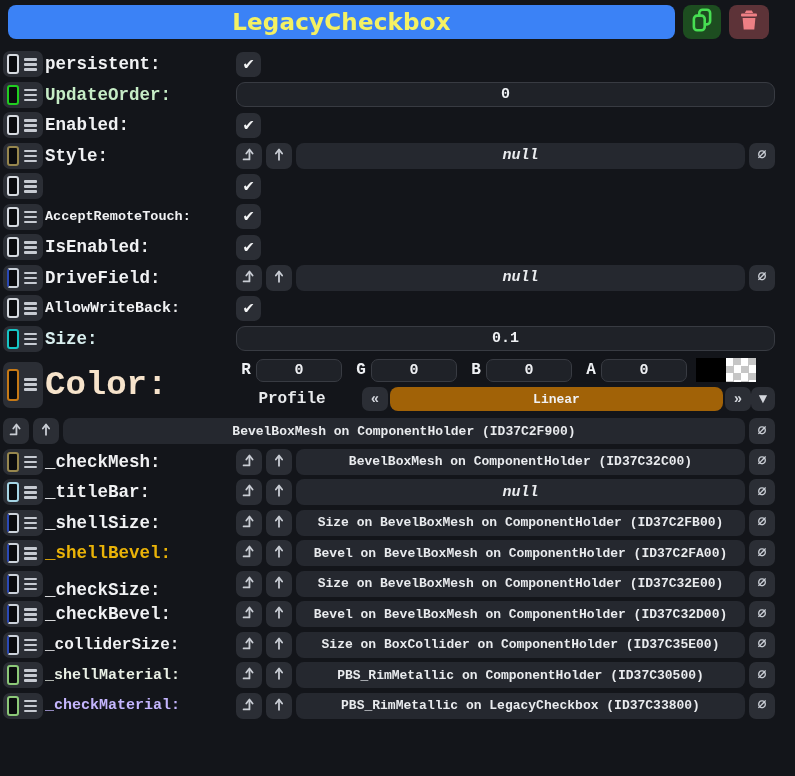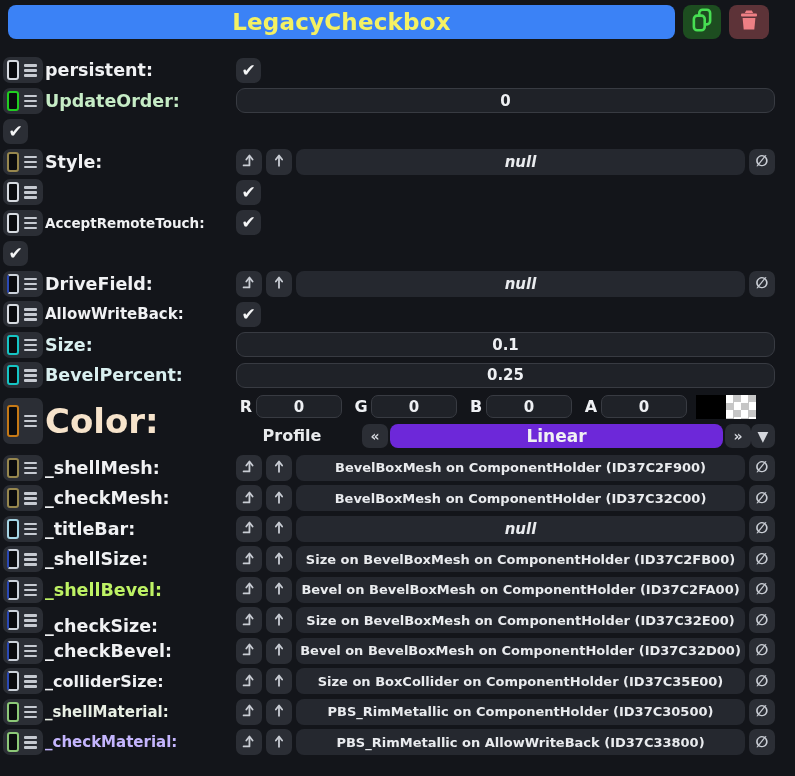--- a/index.html
+++ b/index.html
@@ -14,21 +14,21 @@
 
   
   .header{display:flex;align-items:stretch;gap:8px;padding:5px 26px 0 8px;height:34px;}
   .title-bar{flex:1;background:#3b82f6;border-radius:8px;display:flex;align-items:center;justify-content:center;}
   .title-text{color:#f4f163;font-size:23px;letter-spacing:0.2px;}
   .hbtn{width:38px;border-radius:8px;display:flex;align-items:center;justify-content:center;flex:0 0 auto;}
   .dup-btn{background:#1d4d20;}
   .del-btn{background:#5d3338;width:40px;}
 
   
-  .rows{padding-top:18px;}
+  .rows{padding-top:12px;font-family:Liberation Mono, monospace;}
   .row{display:flex;align-items:center;height:26.5px;margin:0 0 4px 3px;}
   .row.tall{height:57px;margin-bottom:5px;}
   .label-col{width:233px;flex:0 0 auto;display:flex;align-items:center;overflow:hidden;}
   .value-col{flex:1;display:flex;align-items:center;gap:4px;margin-right:20px;min-width:0;}
   .value-col.col{flex-direction:column;align-items:stretch;gap:5px;}
 
   .handle{width:40px;height:26px;border-radius:7px;background:#2b2e35;display:flex;align-items:center;flex:0 0 auto;}
   .handle.tall{height:46px;}
   .type-bar{width:12px;height:20px;border-radius:3px;border:2px solid #fff;background:#0a0b0e;margin-left:4px;box-sizing:border-box;}
   .handle.tall .type-bar{height:32px;}
@@ -54,21 +54,21 @@
   .cline{display:flex;align-items:center;width:100%;}
   .chan-label{width:20px;text-align:center;color:#eef0f3;font-size:16px;flex:0 0 auto;}
   .chan-field{width:86px;height:23px;border-radius:7px;margin-right:9px;flex:0 0 auto;font-size:15px;}
   .swatch{width:30px;height:24px;flex:0 0 auto;}
   .checker{
     background:conic-gradient(#c6c6c6 0 25%, #ffffff 0 50%, #c6c6c6 0 75%, #ffffff 0);
     background-size:15px 15px;
   }
   .profile-label{width:112px;text-align:center;font-size:16px;color:#e8eaec;flex:0 0 auto;}
   .pbtn{width:26px;height:24px;border-radius:7px;background:#2b2e35;display:flex;align-items:center;justify-content:center;color:#d4d7dd;font-size:14px;flex:0 0 auto;}
-  .linear-field{flex:1;height:24px;background:#6d28d9;border-radius:8px;display:flex;align-items:center;justify-content:center;color:#f0f1f3;font-size:17px;margin:0 2px;min-width:0;}
+  .linear-field{flex:1;height:24px;background:#a16207;border-radius:8px;display:flex;align-items:center;justify-content:center;color:#f0f1f3;font-size:13px;margin:0 2px;min-width:0;}
   .dd-btn{width:24px;}
   .mlp{margin-left:14px;}
 </style>
 </head>
 <body>
 
 <div class="app">
   <div class="header">
     <div class="title-bar">
       <span class="title-text">LegacyCheckbox</span>
@@ -121,20 +121,31 @@
               <i></i>
             </span>
           </div>
           <span class="label fs17" style="color: rgb(198, 236, 198);">UpdateOrder:</span>
         </div>
         <div class="value-col">
           <div class="field grow">0</div>
         </div>
       </div>
       <div class="row">
+        <div class="label-col">
+          <div class="handle">
+            <span class="type-bar" style="border-color: rgb(214, 218, 224);"></span>
+            <span class="burger">
+              <i></i>
+              <i></i>
+              <i></i>
+            </span>
+          </div>
+          <span class="label fs17" style="color: rgb(240, 241, 243);">Enabled:</span>
+        </div>
         <div class="value-col">
           <div class="checkbox">
             <span class="mark">✔</span>
           </div>
         </div>
       </div>
       <div class="row">
         <div class="label-col">
           <div class="handle">
             <span class="type-bar" style="border-color: rgb(151, 135, 78);"></span>
@@ -192,20 +203,31 @@
           </div>
           <span class="label fs13" style="color: rgb(240, 241, 243);">AcceptRemoteTouch:</span>
         </div>
         <div class="value-col">
           <div class="checkbox">
             <span class="mark">✔</span>
           </div>
         </div>
       </div>
       <div class="row">
+        <div class="label-col">
+          <div class="handle">
+            <span class="type-bar" style="border-color: rgb(214, 218, 224);"></span>
+            <span class="burger">
+              <i></i>
+              <i></i>
+              <i></i>
+            </span>
+          </div>
+          <span class="label fs17" style="color: rgb(240, 241, 243);">IsEnabled:</span>
+        </div>
         <div class="value-col">
           <div class="checkbox">
             <span class="mark">✔</span>
           </div>
         </div>
       </div>
       <div class="row">
         <div class="label-col">
           <div class="handle">
             <span class="type-bar" style="border-color: rgb(204, 210, 218) rgb(204, 210, 218) rgb(204, 210, 218) rgb(43, 73, 181);"></span>
@@ -259,36 +281,20 @@
             <span class="burger">
               <i></i>
               <i></i>
               <i></i>
             </span>
           </div>
           <span class="label fs17" style="color: rgb(217, 239, 239);">Size:</span>
         </div>
         <div class="value-col">
           <div class="field grow">0.1</div>
-        </div>
-      </div>
-      <div class="row">
-        <div class="label-col">
-          <div class="handle">
-            <span class="type-bar" style="border-color: rgb(22, 197, 197);"></span>
-            <span class="burger">
-              <i></i>
-              <i></i>
-              <i></i>
-            </span>
-          </div>
-          <span class="label fs17" style="color: rgb(217, 239, 239);">BevelPercent:</span>
-        </div>
-        <div class="value-col">
-          <div class="field grow">0.25</div>
         </div>
       </div>
       <div class="row tall">
         <div class="label-col">
           <div class="handle tall">
             <span class="type-bar" style="border-color: rgb(198, 121, 22);"></span>
             <span class="burger">
               <i></i>
               <i></i>
               <i></i>
@@ -312,58 +318,47 @@
           <div class="cline">
             <span class="profile-label">Profile</span>
             <div class="pbtn mlp">«</div>
             <div class="linear-field">Linear</div>
             <div class="pbtn">»</div>
             <div class="pbtn dd-btn">▼</div>
           </div>
         </div>
       </div>
       <div class="row">
+        <div class="value-col">
+          <div class="sbtn">
+            <span><svg width="18" height="18" viewBox="0 0 20 20">
+                <path d="M4 16 H10.5 V7.5" fill="none" stroke="#c9cdd4" stroke-width="2" stroke-linecap="round" stroke-linejoin="round"></path>
+                <path d="M7 9.5 L10.5 5 L14 9.5" fill="none" stroke="#c9cdd4" stroke-width="2" stroke-linecap="round" stroke-linejoin="round"></path>
+              </svg></span>
+          </div>
+          <div class="sbtn">
+            <span><svg width="18" height="18" viewBox="0 0 20 20">
+                <path d="M10 16.5 V6" fill="none" stroke="#c9cdd4" stroke-width="2" stroke-linecap="round"></path>
+                <path d="M6.5 9.5 L10 5 L13.5 9.5" fill="none" stroke="#c9cdd4" stroke-width="2" stroke-linecap="round" stroke-linejoin="round"></path>
+              </svg></span>
+          </div>
+          <div class="reffield grow">BevelBoxMesh on ComponentHolder (ID37C2F900)</div>
+          <div class="sbtn">∅</div>
+        </div>
+      </div>
+      <div class="row">
         <div class="label-col">
           <div class="handle">
             <span class="type-bar" style="border-color: rgb(151, 135, 78);"></span>
             <span class="burger">
               <i></i>
               <i></i>
               <i></i>
             </span>
           </div>
-          <span class="label fs17" style="color: rgb(240, 241, 243);">_shellMesh:</span>
-        </div>
-        <div class="value-col">
-          <div class="sbtn">
-            <span><svg width="18" height="18" viewBox="0 0 20 20">
-                <path d="M4 16 H10.5 V7.5" fill="none" stroke="#c9cdd4" stroke-width="2" stroke-linecap="round" stroke-linejoin="round"></path>
-                <path d="M7 9.5 L10.5 5 L14 9.5" fill="none" stroke="#c9cdd4" stroke-width="2" stroke-linecap="round" stroke-linejoin="round"></path>
-              </svg></span>
-          </div>
-          <div class="sbtn">
-            <span><svg width="18" height="18" viewBox="0 0 20 20">
-                <path d="M10 16.5 V6" fill="none" stroke="#c9cdd4" stroke-width="2" stroke-linecap="round"></path>
-                <path d="M6.5 9.5 L10 5 L13.5 9.5" fill="none" stroke="#c9cdd4" stroke-width="2" stroke-linecap="round" stroke-linejoin="round"></path>
-              </svg></span>
-          </div>
-          <div class="reffield grow">BevelBoxMesh on ComponentHolder (ID37C2F900)</div>
-          <div class="sbtn">∅</div>
-        </div>
-      </div>
-      <div class="row">
-        <div class="label-col">
-          <div class="handle">
-            <span class="type-bar" style="border-color: rgb(151, 135, 78);"></span>
-            <span class="burger">
-              <i></i>
-              <i></i>
-              <i></i>
-            </span>
-          </div>
           <span class="label fs17" style="color: rgb(240, 241, 243);">_checkMesh:</span>
         </div>
         <div class="value-col">
           <div class="sbtn">
             <span><svg width="18" height="18" viewBox="0 0 20 20">
                 <path d="M4 16 H10.5 V7.5" fill="none" stroke="#c9cdd4" stroke-width="2" stroke-linecap="round" stroke-linejoin="round"></path>
                 <path d="M7 9.5 L10.5 5 L14 9.5" fill="none" stroke="#c9cdd4" stroke-width="2" stroke-linecap="round" stroke-linejoin="round"></path>
               </svg></span>
           </div>
           <div class="sbtn">
@@ -437,21 +432,21 @@
       <div class="row">
         <div class="label-col">
           <div class="handle">
             <span class="type-bar" style="border-color: rgb(204, 210, 218) rgb(204, 210, 218) rgb(204, 210, 218) rgb(43, 73, 181);"></span>
             <span class="burger">
               <i></i>
               <i></i>
               <i></i>
             </span>
           </div>
-          <span class="label fs17" style="color: #bef264;">_shellBevel:</span>
+          <span class="label fs17" style="color: #eab308;">_shellBevel:</span>
         </div>
         <div class="value-col">
           <div class="sbtn">
             <span><svg width="18" height="18" viewBox="0 0 20 20">
                 <path d="M4 16 H10.5 V7.5" fill="none" stroke="#c9cdd4" stroke-width="2" stroke-linecap="round" stroke-linejoin="round"></path>
                 <path d="M7 9.5 L10.5 5 L14 9.5" fill="none" stroke="#c9cdd4" stroke-width="2" stroke-linecap="round" stroke-linejoin="round"></path>
               </svg></span>
           </div>
           <div class="sbtn">
             <span><svg width="18" height="18" viewBox="0 0 20 20">
@@ -597,18 +592,18 @@
                 <path d="M4 16 H10.5 V7.5" fill="none" stroke="#c9cdd4" stroke-width="2" stroke-linecap="round" stroke-linejoin="round"></path>
                 <path d="M7 9.5 L10.5 5 L14 9.5" fill="none" stroke="#c9cdd4" stroke-width="2" stroke-linecap="round" stroke-linejoin="round"></path>
               </svg></span>
           </div>
           <div class="sbtn">
             <span><svg width="18" height="18" viewBox="0 0 20 20">
                 <path d="M10 16.5 V6" fill="none" stroke="#c9cdd4" stroke-width="2" stroke-linecap="round"></path>
                 <path d="M6.5 9.5 L10 5 L13.5 9.5" fill="none" stroke="#c9cdd4" stroke-width="2" stroke-linecap="round" stroke-linejoin="round"></path>
               </svg></span>
           </div>
-          <div class="reffield grow">PBS_RimMetallic on AllowWriteBack (ID37C33800)</div>
+          <div class="reffield grow">PBS_RimMetallic on LegacyCheckbox (ID37C33800)</div>
           <div class="sbtn">∅</div>
         </div>
       </div>
     </div>
 </div>
 
 </body></html>

